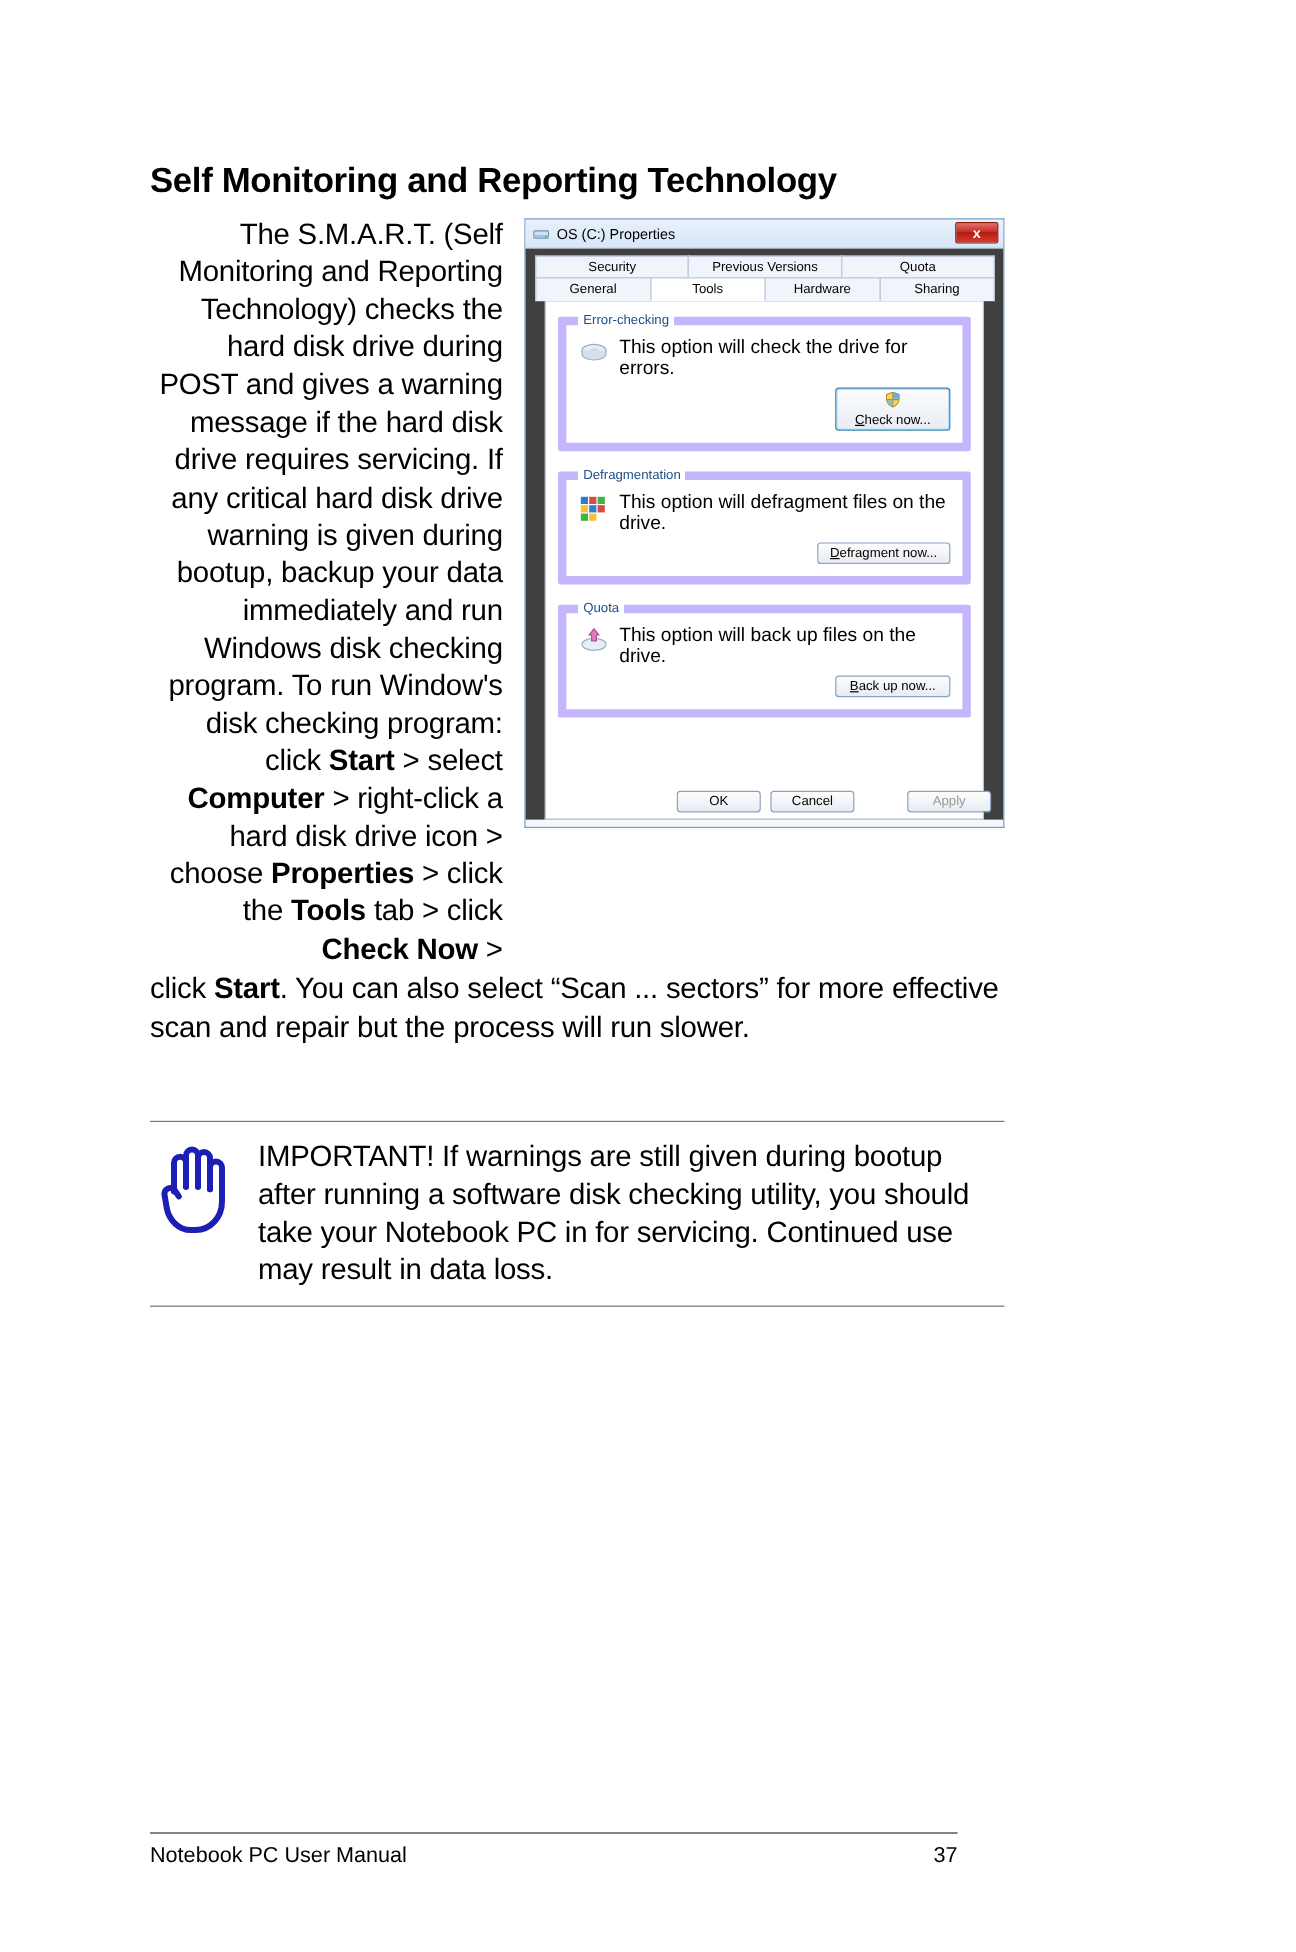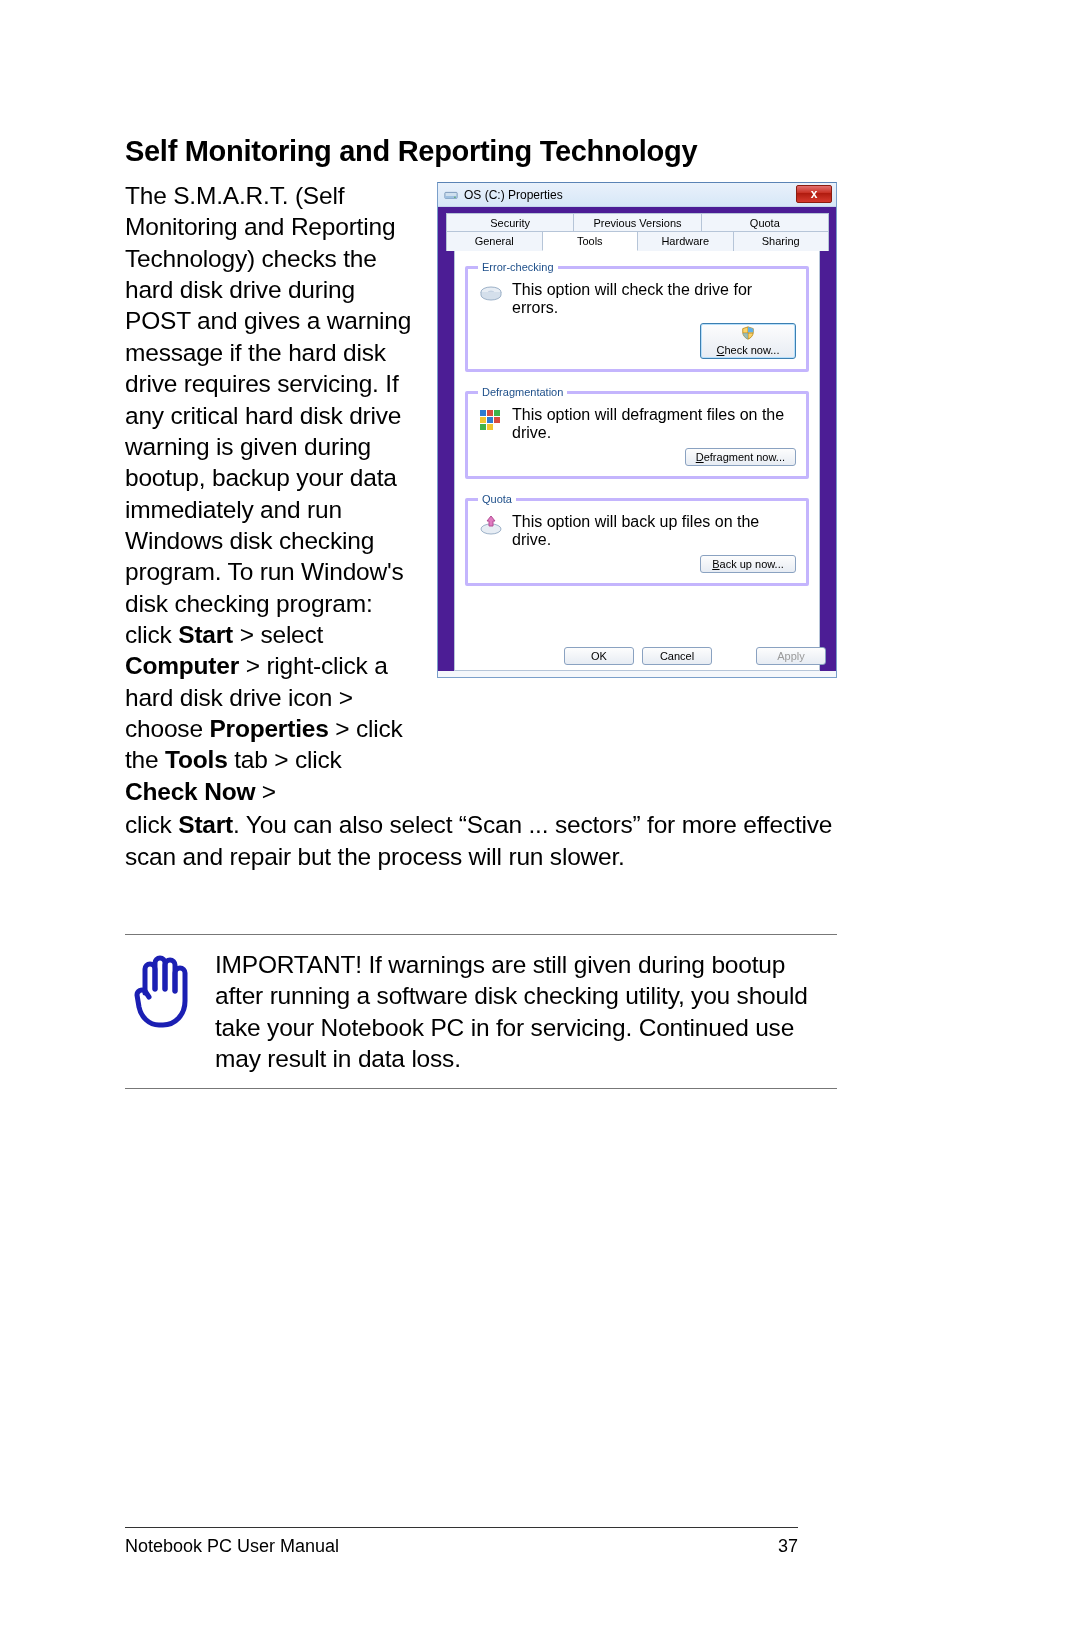--- a/index.html
+++ b/index.html
@@ -13,20 +13,21 @@
     font-size: 29px;
     font-weight: 700;
     margin-bottom: 12px;
     letter-spacing: -0.3px;
   }
   .top-row { display: flex; gap: 18px; align-items: flex-start; }
   .body-text {
     font-size: 24.5px;
     line-height: 1.28;
     letter-spacing: -0.2px;
+    text-align: right;
   }
   .body-text b { font-weight: 700; }
   .col-left { flex: 1 1 auto; }
   .after-fig { font-size: 24.5px; line-height: 1.28; letter-spacing: -0.2px; margin-top: 2px; }
 
   
   .dlg {
     width: 400px; flex: 0 0 400px;
     border: 1px solid #7a9fca;
     border-top: 1px solid #5a83b5;
@@ -49,38 +50,38 @@
   .dlg-close {
     position: absolute; right: 4px; top: 2px;
     width: 36px; height: 18px;
     background: linear-gradient(#e27070, #c72d20 45%, #b01b0f 46%, #d63a2e);
     border: 1px solid #8b1c10;
     border-radius: 2px;
     color: #fff; font-weight: bold; font-size: 12px;
     display:flex; align-items:center; justify-content:center;
     line-height: 1;
   }
-  .dlg-tabs { padding: 6px 8px 0 8px; background:#4c1d95; }
+  .dlg-tabs { padding: 6px 8px 0 8px; background:#404040; }
   .tab-row { display:flex; gap:0; }
   .tab {
     flex:1; text-align:center; font-size:11px;
     border:1px solid #b6c5d8; border-bottom:none;
     background:#f1f5fb; padding:3px 4px;
     margin-right:-1px;
     cursor:default;
   }
   .tab.active { background:#fff; border-bottom:1px solid #fff; position:relative; z-index:2; }
   .tab-row.bottom { margin-top:-1px; }
   .dlg-body {
     background:#fff; border:1px solid #b6c5d8; border-top:none;
     margin:0 8px 6px 8px; padding:10px 10px 70px 10px;
     min-height: 290px; position:relative;
   }
   fieldset.group {
-    border:3px solid #c4b5fd; border-radius:2px;
+    border:7px solid #c4b5fd; border-radius:2px;
     margin-bottom:14px; padding:8px 10px 10px 10px;
     position:relative;
   }
   fieldset.group legend { font-size:11px; color:#1e4f8a; padding:0 4px; }
   .grp-row { display:flex; align-items:flex-start; gap:8px; }
   .grp-ico { width:26px; height:26px; flex:0 0 26px; }
   .grp-txt { font-size:16px; color:#000; }
   .btn-row { display:flex; justify-content:flex-end; margin-top:6px; }
   .winbtn {
     font-size:11px; padding:2px 10px;

